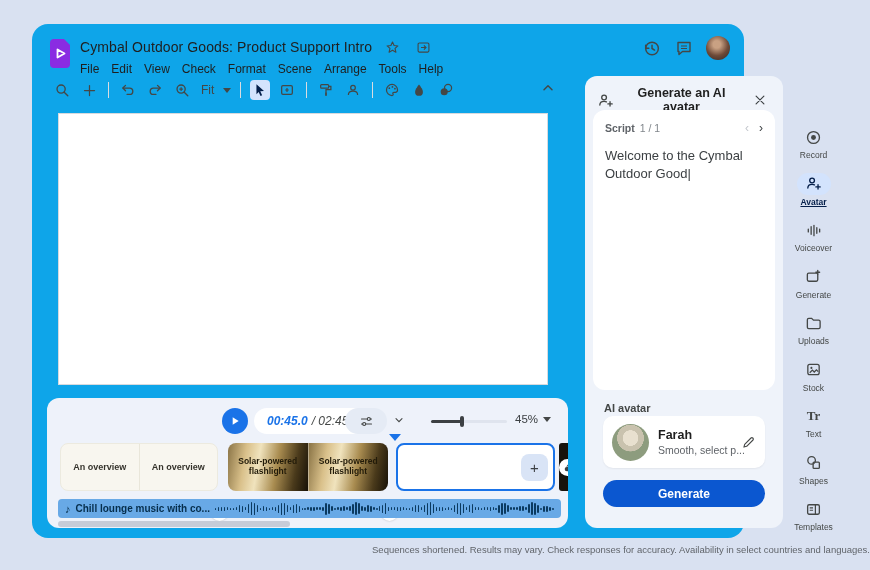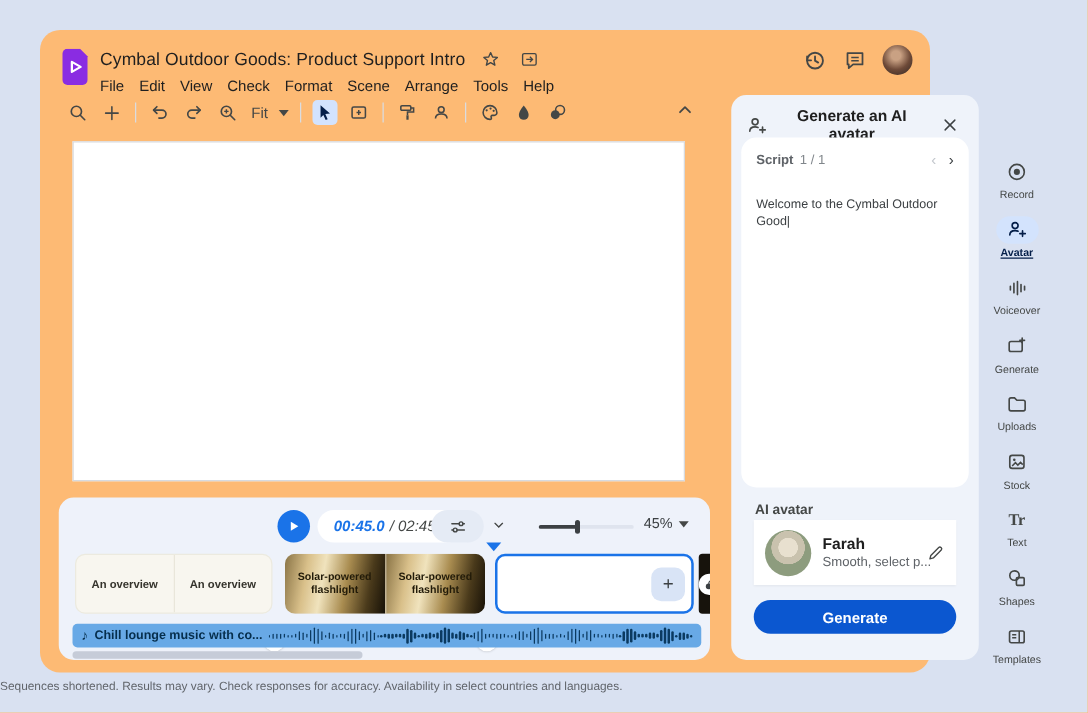--- a/index.html
+++ b/index.html
@@ -1,19 +1,19 @@
 <!DOCTYPE html>
 <html><head>
 <meta charset="utf-8">
 <style>
   * { margin:0; padding:0; box-sizing:border-box; }
   html,body { width:870px; height:570px; }
   body { font-family:"Liberation Sans", sans-serif; background:#d9e1f1; position:relative; overflow:hidden; }
   .stage { position:absolute; inset:0; }
-  .window { position:absolute; left:32px; top:24px; width:712px; height:514px; background:#fdba74; border-radius:16px; }
+  .window { position:absolute; left:32px; top:24px; width:712px; height:514px; background:#0ea5e9; border-radius:16px; }
 
   
   .topbar { position:absolute; left:0; top:0; width:100%; height:50px; }
   .logo { position:absolute; left:16px; top:15px; width:24px; height:29px; }
   .title-wrap { position:absolute; left:48px; top:12px; }
   .doc-title-row { display:flex; align-items:center; gap:9px; }
   .doc-title { font-size:14px; color:#1f1f1f; letter-spacing:.1px; }
   .menu-row { display:flex; gap:12px; margin-top:4px; }
   .menu-item { font-size:12px; color:#1f1f1f; cursor:default; }
   .top-right { position:absolute; right:14px; top:12px; display:flex; align-items:center; gap:11px; }
@@ -75,40 +75,40 @@
   .right-panel { position:absolute; left:553px; top:52px; width:198px; height:452px; background:#eff3fa; border-radius:12px; }
   .rp-header { display:flex; align-items:center; gap:7px; padding:10px 12px 6px 12px;text-align:center; }
   .rp-title { font-size:12.5px; font-weight:bold; color:#1f1f1f; flex:1; }
   .script-card { position:absolute; left:8px; top:34px; width:182px; height:280px; background:#fff; border-radius:12px; padding:11px 12px; }
   .script-head { display:flex; align-items:center; font-size:10.5px; }
   .script-label { color:#5f6368; font-weight:bold; }
   .script-page { color:#80868b; margin-left:5px; }
   .script-nav { margin-left:auto; display:flex; gap:10px; align-items:center; }
   .script-nav .prev { color:#c3c7cd; font-size:12px; }
   .script-nav .next { color:#3c4043; font-size:12px; }
-  .script-text { margin-top:22px; font-size:10px; color:#3c4043; line-height:1.4; }
+  .script-text { margin-top:12px; font-size:13px; color:#3c4043; line-height:1.4; }
   .ai-avatar-label { position:absolute; left:19px; top:326px; font-size:11px; font-weight:bold; color:#444746; }
-  .avatar-card { position:absolute; left:18px; top:340px; width:162px; height:52px; background:#fff; border-radius:0; display:flex; align-items:center; padding:0 9px; gap:9px; box-shadow:0 1px 2px rgba(0,0,0,.06); }
+  .avatar-card { position:absolute; left:18px; top:340px; width:162px; height:52px; background:#fff; border-radius:10px; display:flex; align-items:center; padding:0 9px; gap:9px; box-shadow:0 1px 2px rgba(0,0,0,.06); }
   .farah-photo { width:37px; height:37px; border-radius:50%; flex:none; background:radial-gradient(circle at 50% 38%, #e8e0cf 0 26%, #c9c2ae 27% 45%, #8d9c7e 46% 100%); }
   .avatar-meta { flex:1; min-width:0; }
   .avatar-name { font-size:12.5px; font-weight:bold; color:#1f1f1f; }
   .avatar-voice { font-size:10.5px; color:#5f6368; margin-top:2px; white-space:nowrap; }
   .edit-pencil { color:#444746; flex:none; }
   .generate-btn { position:absolute; left:18px; top:404px; width:162px; height:27px; border-radius:14px; background:#0b57d0; color:#fff; font-size:12px; font-weight:bold; display:flex; align-items:center; justify-content:center; border:none; }
 
   
   .rail { position:absolute; left:757px; top:102px; width:49px; display:flex; flex-direction:column; align-items:center; gap:12.5px; }
   .rail-item { display:flex; flex-direction:column; align-items:center; gap:2px; color:#444746; }
   .rail-item .ric { width:34px; height:22px; border-radius:11px; display:flex; align-items:center; justify-content:center; }
   .rail-item.selected .ric { background:#d3e3fd; color:#041e49; }
   .rail-item .rlabel { font-size:8.5px; color:#444746; }
   .rail-item.selected .rlabel { font-weight:bold; color:#041e49;text-decoration:underline; }
   .tr-glyph { font-size:13px; font-weight:bold; font-family:"Liberation Serif", serif; }
 
-  .footer { position:absolute; left:0; right:0; top:544px; text-align:left; font-size:9.5px; color:#61656b; }
+  .footer { position:absolute; left:0; right:0; top:544px; text-align:right; font-size:9.5px; color:#61656b; }
 
   svg { display:block; }
 </style>
 </head>
 <body>
 
 <div class="stage">
   <div class="window">
 
     <div class="topbar">

